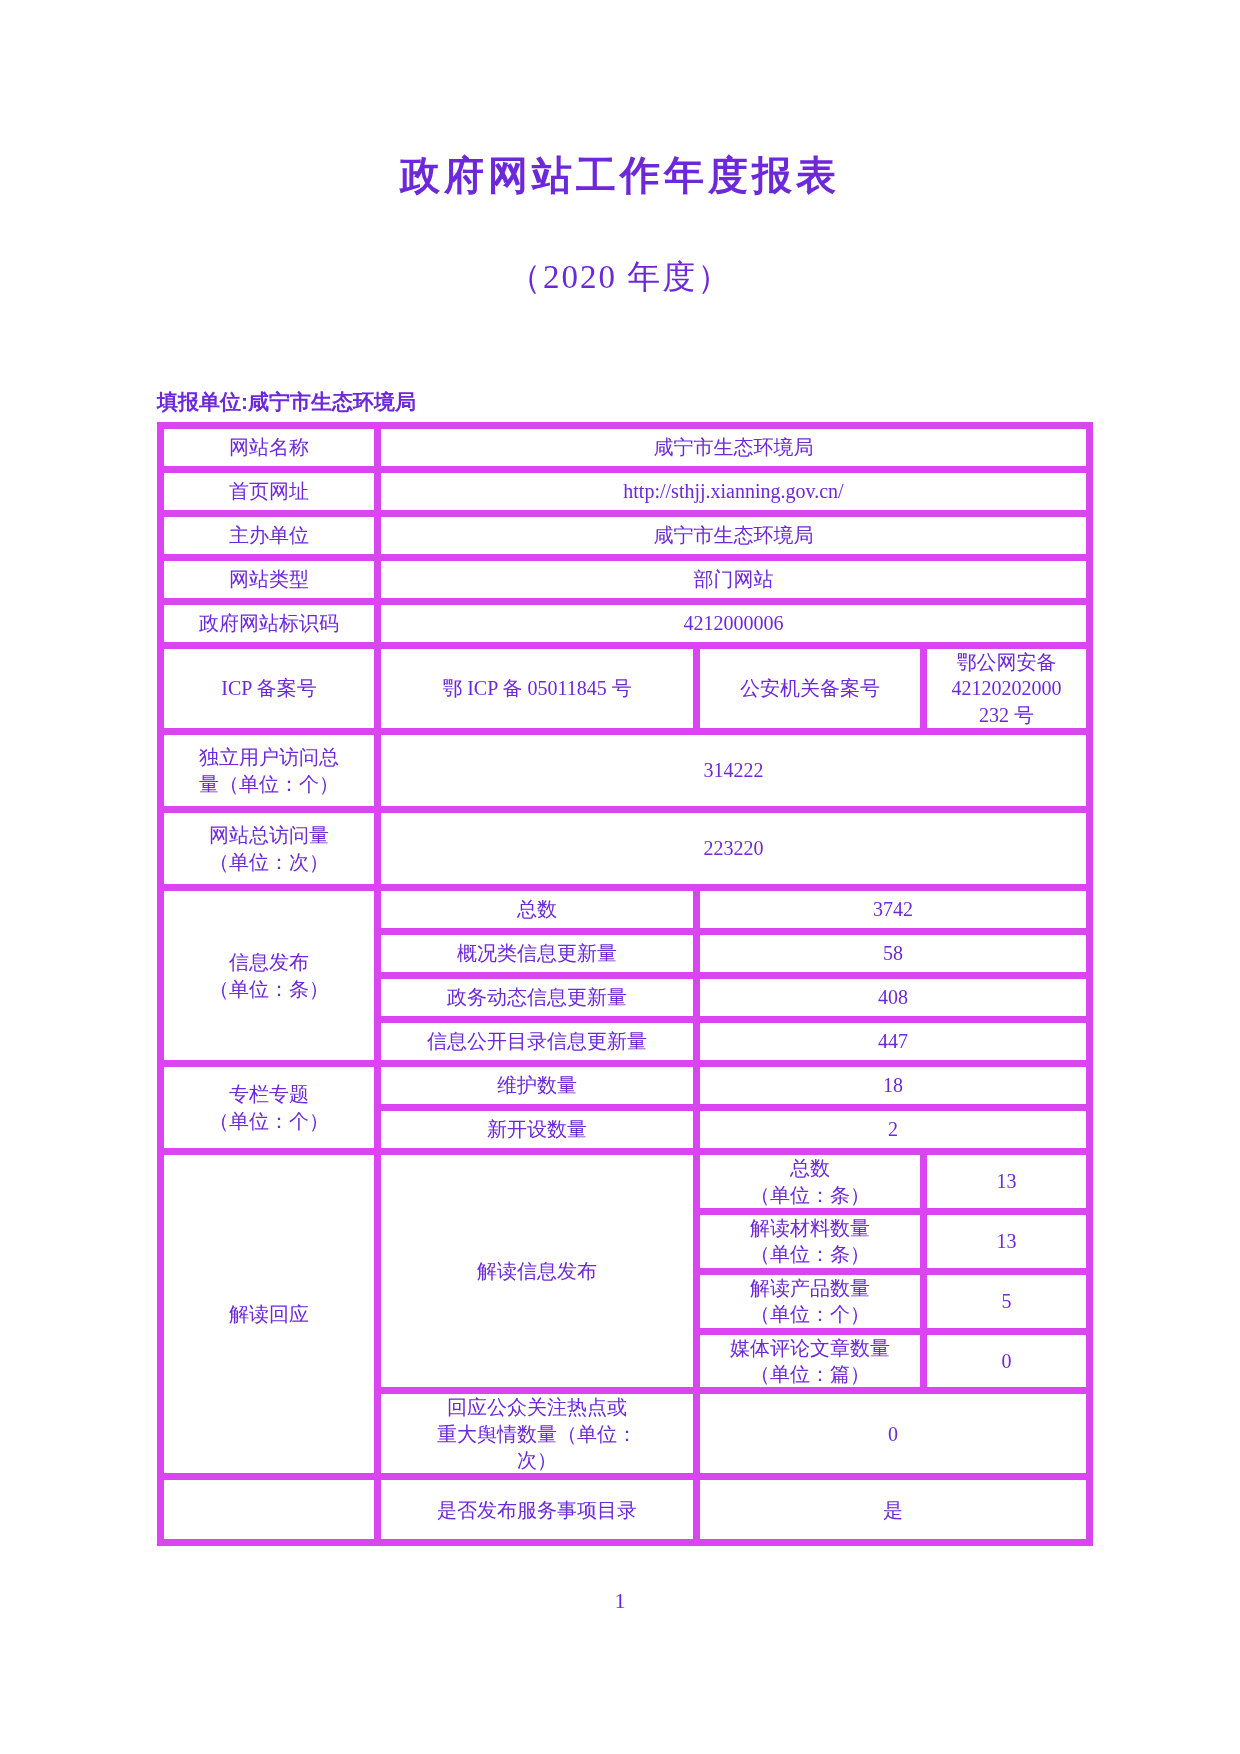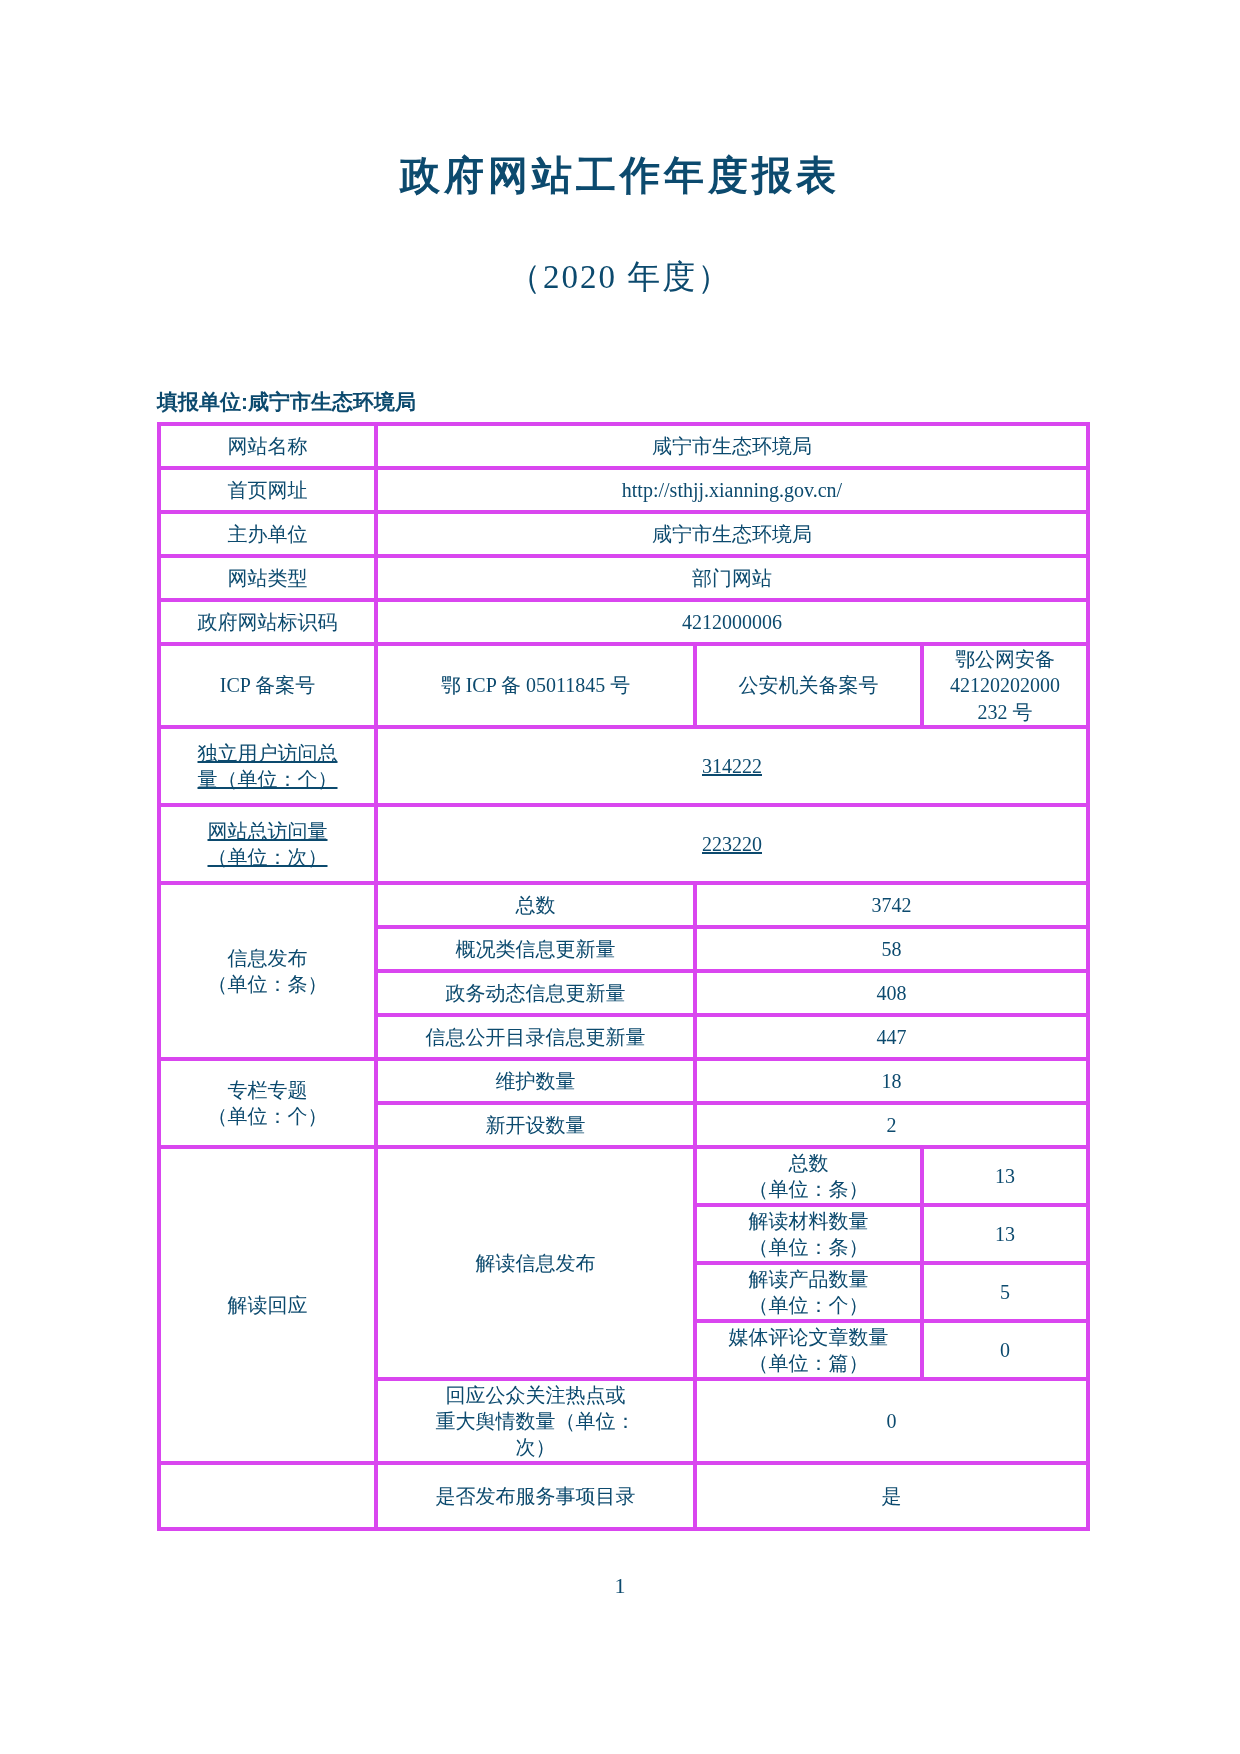--- a/index.html
+++ b/index.html
@@ -5,21 +5,21 @@
   html, body {
     margin: 0;
     padding: 0;
     background: #ffffff;
   }
   .page {
     position: relative;
     width: 1240px;
     height: 1754px;
     background: #ffffff;
-    color: #0c4a6e;
+    color: #6d28d9;
     font-family: "Liberation Serif", "DejaVu Serif", serif;
     overflow: hidden;
   }
   .doc-title {
     margin: 0;
     padding-top: 148px;
     text-align: center;
     font-family: "Liberation Sans", "DejaVu Sans", sans-serif;
     font-weight: bold;
     font-size: 40px;
@@ -41,32 +41,32 @@
     font-size: 21px;
   }
   table.report {
     border-collapse: collapse;
     table-layout: fixed;
     margin-left: 157px;
     width: 929px;
     border: 2px solid #000;
   }
   table.report td {
-    border: 4px solid #d946ef;
+    border: 7px solid #d946ef;
     padding: 0 8px;
     text-align: center;
     vertical-align: middle;
     font-size: 20px;
     line-height: 1.32;
     white-space: pre-line;
     word-break: break-all;
   }
   tr.h44 { height: 44px; }
   tr.h82 { height: 82px; }
-  tr.h78 { height: 78px; text-decoration: underline; }
+  tr.h78 { height: 78px; }
   tr.h58 { height: 58px; }
   tr.h84 { height: 84px; }
   tr.h54 { height: 66px; }
   .page-number {
     margin: 0;
     padding-top: 42px;
     text-align: center;
     font-size: 22px;
   }
 </style>

